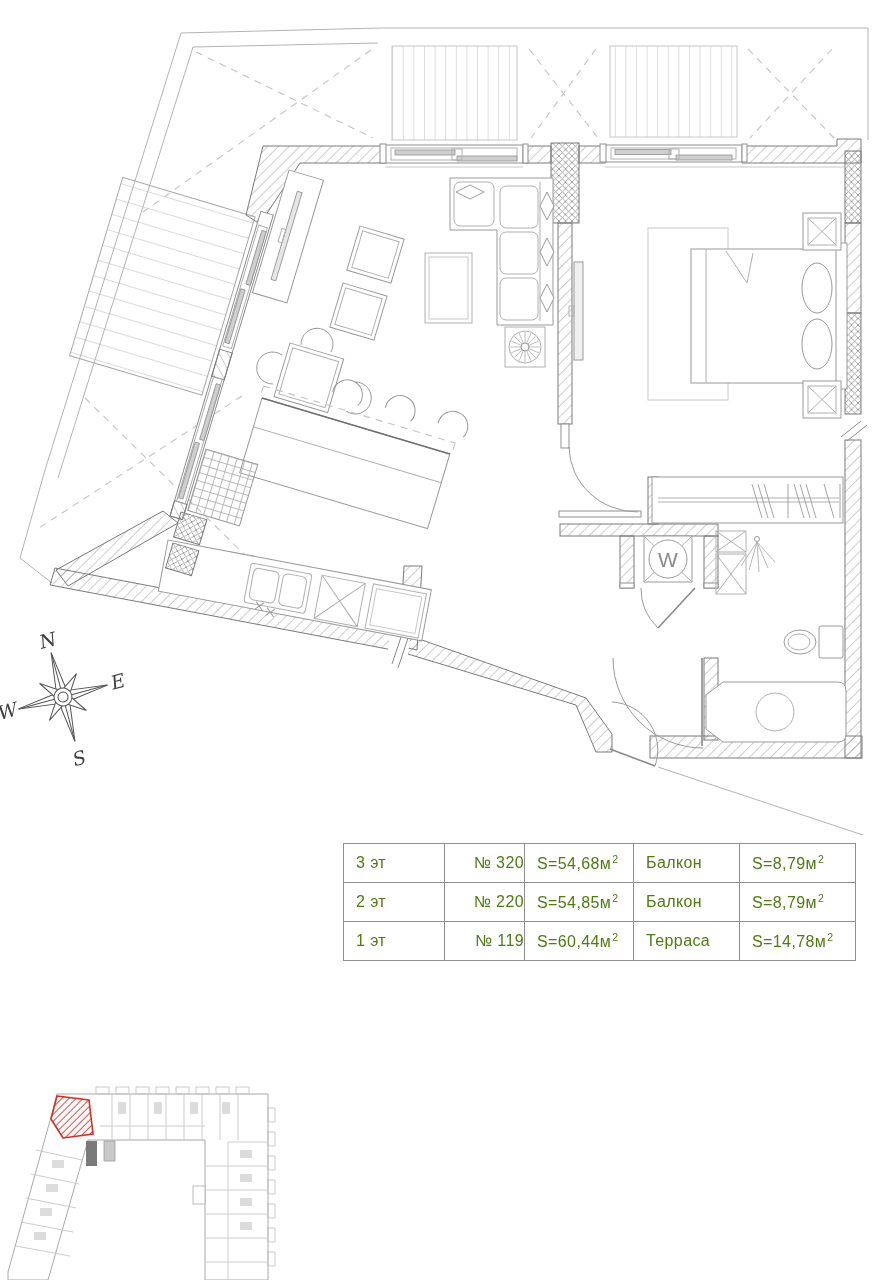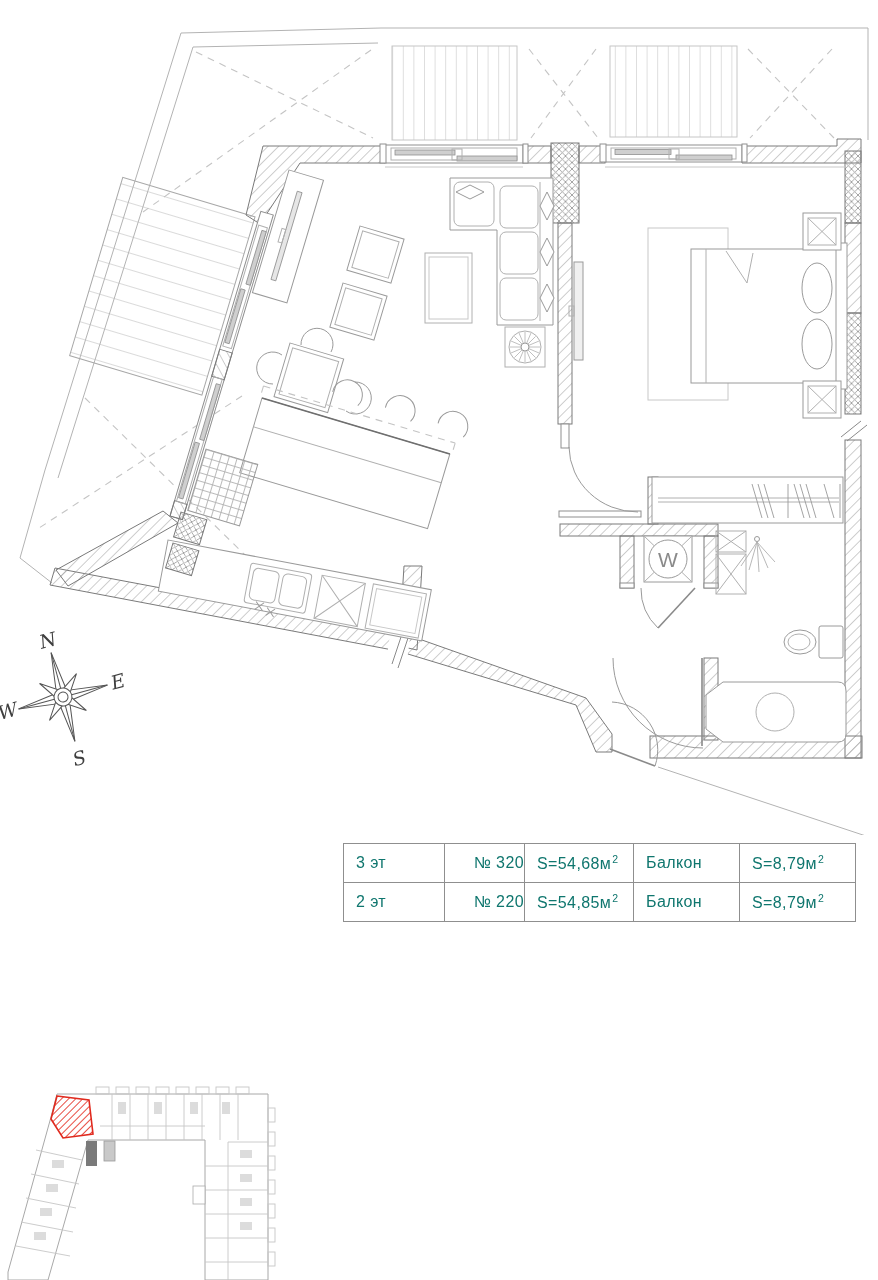--- a/index.html
+++ b/index.html
@@ -14,21 +14,21 @@
   .fl2{fill:none;stroke:#c8c8c8;stroke-width:1;}
   .t  {fill:none;stroke:#b3b3b3;stroke-width:1;}
   .d  {fill:none;stroke:#c4c4c4;stroke-width:1.1;stroke-dasharray:7 6;}
   .arc{fill:none;stroke:#9a9a9a;stroke-width:1;}
   .cap{fill:#fff;stroke:#8f8f8f;stroke-width:1;}
   .bar{fill:#cfcfcf;stroke:#8f8f8f;stroke-width:.8;}
   .ov {fill:none;stroke:#a8a8a8;stroke-width:1;}
   .ovl{fill:none;stroke:#c6c6c6;stroke-width:.9;}
   
   #unit-table{position:absolute;left:343px;top:843px;border-collapse:collapse;
-              color:#0f766e;font-size:16px;}
+              color:#4d7c0f;font-size:16px;}
   #unit-table td{border:1px solid #8f8f8f;height:38px;padding:0 0 0 12px;
                  vertical-align:middle;white-space:nowrap;letter-spacing:.4px;}
   #unit-table td.c-floor{width:88px;}
   #unit-table td.c-num{width:67px;text-align:right;}
   #unit-table td.c-area{width:96px;}
   #unit-table td.c-type{width:93px;}
   #unit-table td.c-tarea{width:103px;}
   #unit-table sup{font-size:10.5px;vertical-align:6px;margin-left:1px;}
   .compass-letter{font-family:"DejaVu Serif","Liberation Serif",serif;
                   font-style:italic;font-size:19px;fill:#3f3f3f;}
@@ -365,20 +365,27 @@
       <td class="c-type">Балкон</td>
       <td class="c-tarea"><span>S=8,79м</span><sup>2</sup></td>
     </tr>
     <tr>
       <td class="c-floor">2 эт</td>
       <td class="c-num">№ 220</td>
       <td class="c-area"><span>S=54,85м</span><sup>2</sup></td>
       <td class="c-type">Балкон</td>
       <td class="c-tarea"><span>S=8,79м</span><sup>2</sup></td>
     </tr>
+    <tr>
+      <td class="c-floor">1 эт</td>
+      <td class="c-num">№ 119</td>
+      <td class="c-area"><span>S=60,44м</span><sup>2</sup></td>
+      <td class="c-type">Терраса</td>
+      <td class="c-tarea"><span>S=14,78м</span><sup>2</sup></td>
+    </tr>
   </tbody>
 </table>
 
 <svg style="position:absolute;left:0;top:1085px" width="290" height="195" viewBox="0 1085 290 195">
   <defs>
     <pattern id="redh" width="5" height="5" patternUnits="userSpaceOnUse" patternTransform="rotate(45)">
       <line x1="0" y1="0" x2="0" y2="5" stroke="#e6392d" stroke-width="1.8"></line>
     </pattern>
   </defs>
   <g>

